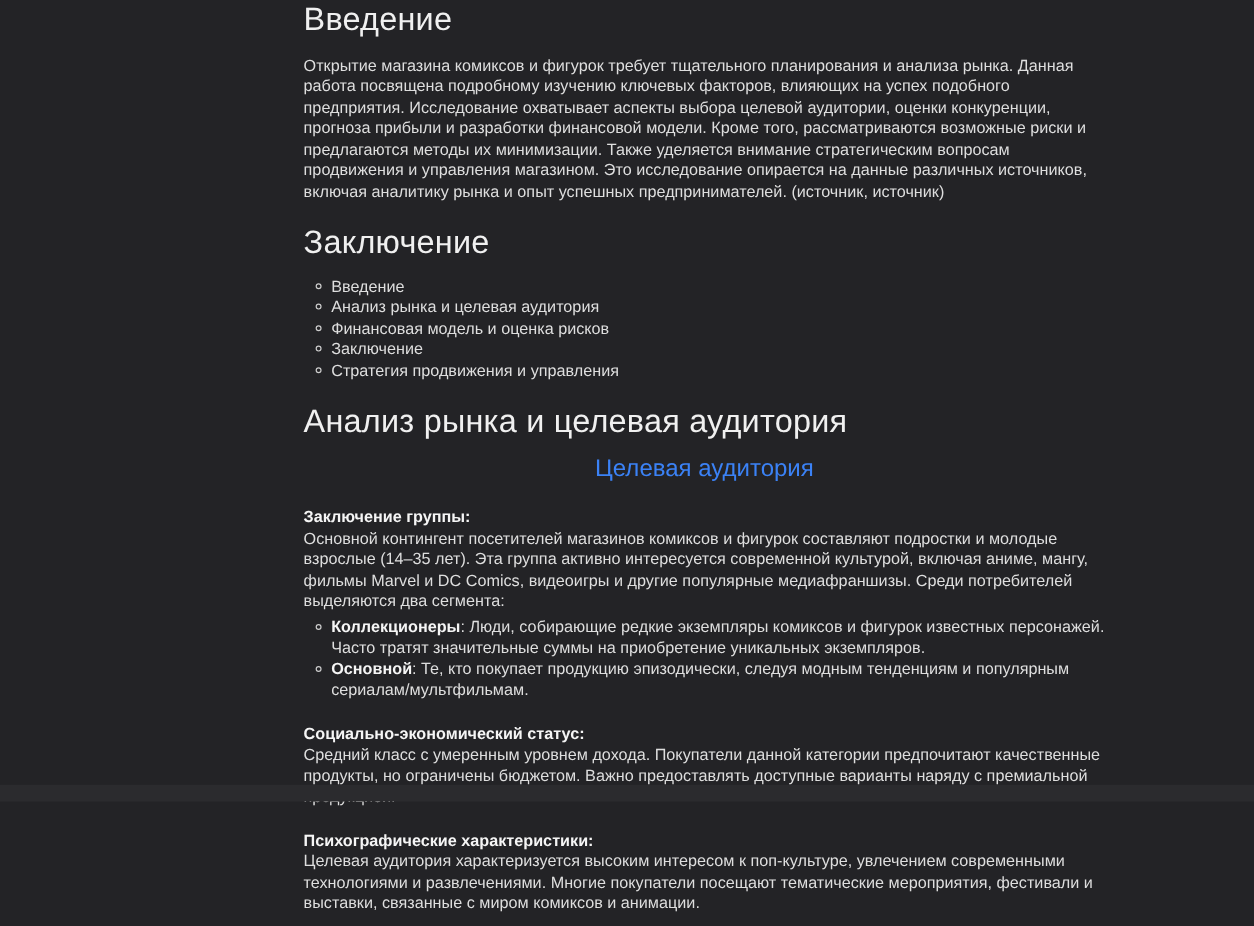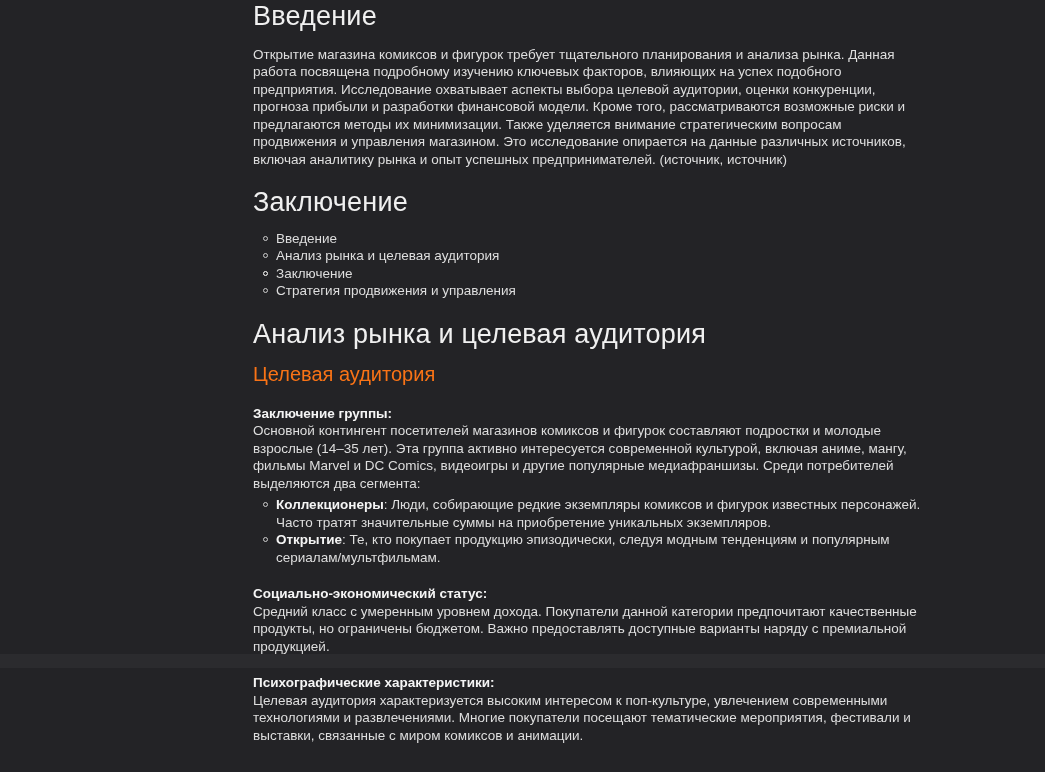--- a/index.html
+++ b/index.html
@@ -32,23 +32,24 @@
     font-weight: 400;
     color: #f0f0f0;
     line-height: 1.1;
     margin: 20px 0 0 0;
     letter-spacing: 0.2px;
   }
   h1.first { margin-top: 0; }
   h2 {
     font-size: 20px;
     font-weight: 400;
-    color: #f97316;
+    color: #3b82f6;
     line-height: 1.15;
     margin: 13px 0 0 0;
+    text-align: center;
   }
   .para { margin: 14px 0 0 0; }
   .block { margin: 19px 0 0 0; }
   strong { font-weight: 700; color: #f5f5f5; }
   ul.list {
     list-style: none;
     margin: 12px 0 0 0;
     padding: 0 0 0 10px;
   }
   ul.list.nested { margin-top: 4px; }
@@ -89,20 +90,21 @@
       <li>
         <span class="bullet"></span>
         <span>Введение</span>
       </li>
       <li>
         <span class="bullet"></span>
         <span>Анализ рынка и целевая аудитория</span>
       </li>
       <li>
         <span class="bullet"></span>
+        <span>Финансовая модель и оценка рисков</span>
       </li>
       <li>
         <span class="bullet"></span>
         <span>Заключение</span>
       </li>
       <li>
         <span class="bullet"></span>
         <span>Стратегия продвижения и управления</span>
       </li>
     </ul>
@@ -115,21 +117,21 @@
       <span>Основной контингент посетителей магазинов комиксов и фигурок составляют подростки и молодые взрослые (14–35 лет). Эта группа активно интересуется современной культурой, включая аниме, мангу, фильмы Marvel и DC Comics, видеоигры и другие популярные медиафраншизы. Среди потребителей выделяются два сегмента:</span>
     </p>
 
     <ul class="list nested">
       <li>
         <span class="bullet"></span>
         <strong>Коллекционеры</strong><span>: Люди, собирающие редкие экземпляры комиксов и фигурок известных персонажей. Часто тратят значительные суммы на приобретение уникальных экземпляров.</span>
       </li>
       <li>
         <span class="bullet"></span>
-        <strong>Открытие</strong><span>: Те, кто покупает продукцию эпизодически, следуя модным тенденциям и популярным сериалам/мультфильмам.</span>
+        <strong>Основной</strong><span>: Те, кто покупает продукцию эпизодически, следуя модным тенденциям и популярным сериалам/мультфильмам.</span>
       </li>
     </ul>
 
     <p class="para block">
       <strong>Социально-экономический статус:</strong><br>
       <span>Средний класс с умеренным уровнем дохода. Покупатели данной категории предпочитают качественные продукты, но ограничены бюджетом. Важно предоставлять доступные варианты наряду с премиальной продукцией.</span>
     </p>
 
     <p class="para block">
       <strong>Психографические характеристики:</strong><br>

